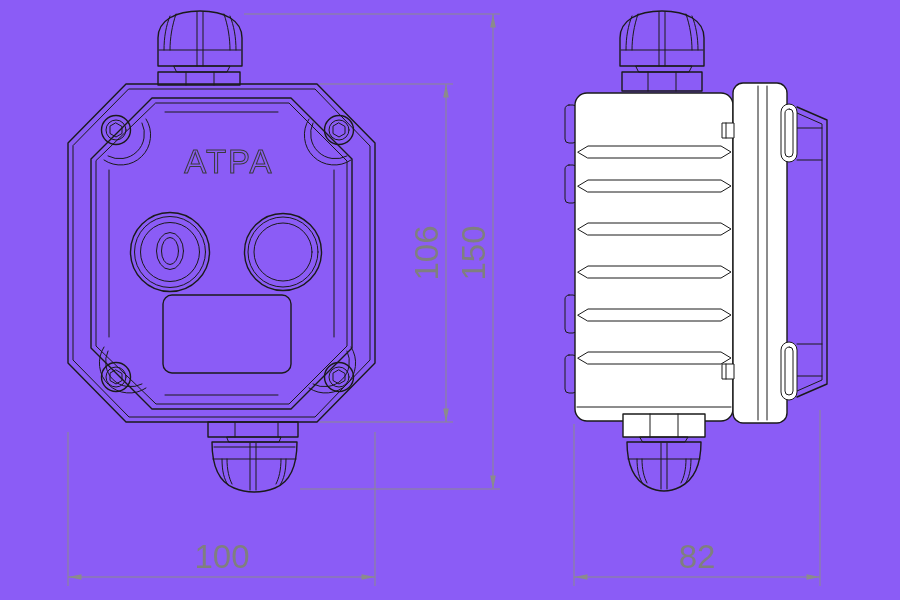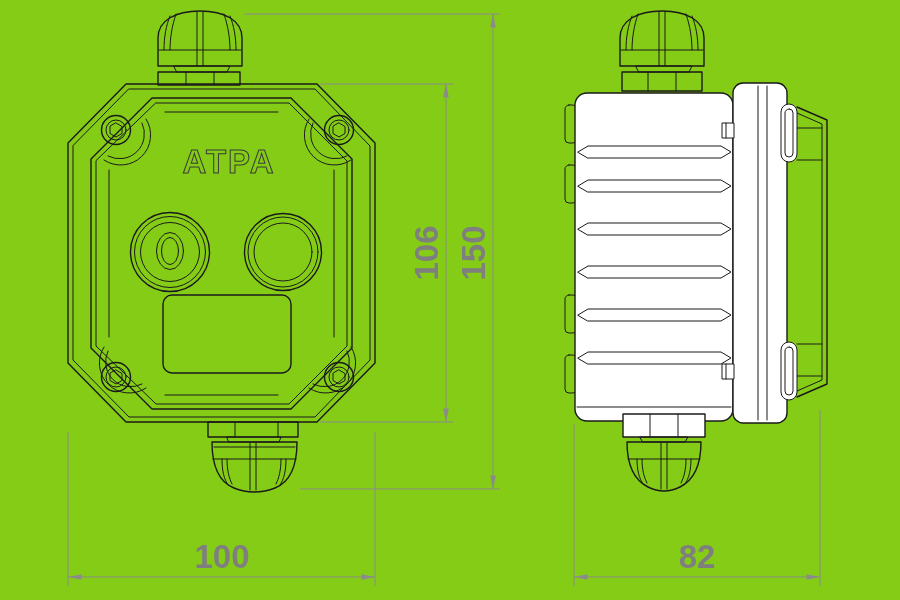--- a/index.html
+++ b/index.html
@@ -1,17 +1,17 @@
 <!DOCTYPE html>
 <html><head>
 <meta charset="utf-8">
 <style>
   html,body{margin:0;padding:0;background:#ffffff;}
-  .stage{position:relative;width:900px;height:600px;background:#84cc16;overflow:hidden;
-         font-family:"Liberation Sans", sans-serif;font-weight:bold;}
+  .stage{position:relative;width:900px;height:600px;background:#8b5cf6;overflow:hidden;
+         font-family:"Liberation Sans", sans-serif;}
   svg{display:block;}
   .ln{fill:none;stroke:#1a1a1a;stroke-width:1.4;stroke-linejoin:round;stroke-linecap:round;}
   .th{fill:none;stroke:#1a1a1a;stroke-width:1;stroke-linejoin:round;stroke-linecap:round;}
   .mask{fill:#ffffff;stroke:#1a1a1a;stroke-width:1.4;stroke-linejoin:round;}
   .mask2{fill:#ffffff;stroke:#1a1a1a;stroke-width:1;stroke-linejoin:round;}
   .dim{fill:none;stroke:#8b8b8b;stroke-width:1;}
   .dimarrow{fill:#8b8b8b;stroke:none;}
   .dimtext{fill:#7f7f7f;font-size:33px;font-family:"Liberation Sans", sans-serif;}
   .brand{fill:none;stroke:#3a3a3a;stroke-width:1;font-size:33px;letter-spacing:2px;
          font-family:"Liberation Sans", sans-serif;}

